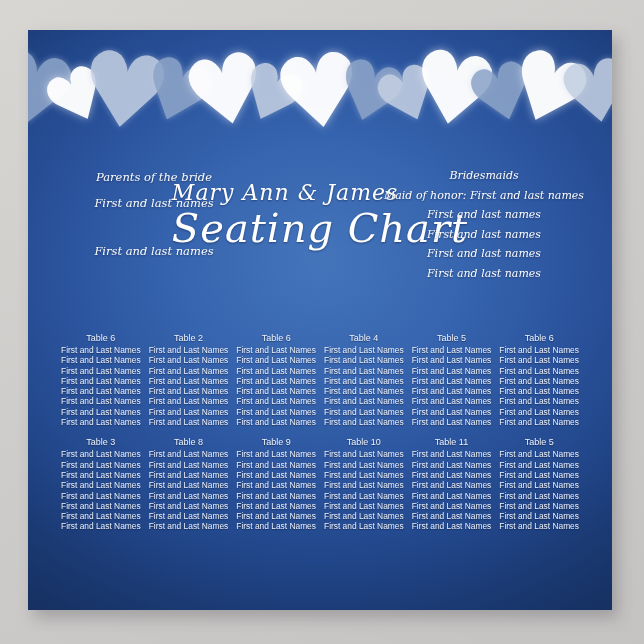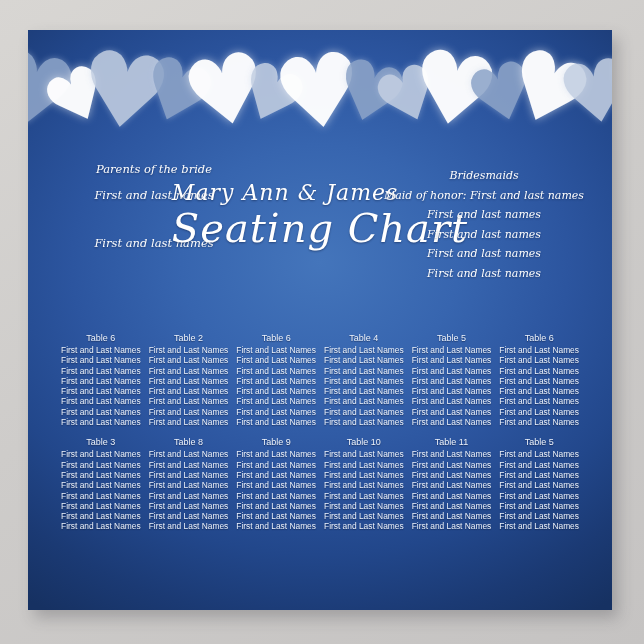--- a/index.html
+++ b/index.html
@@ -24,21 +24,21 @@
   .heart{
     font-family:"DejaVu Sans",sans-serif;line-height:.9;display:inline-block;
     margin:0 -15px;user-select:none;
   }
   
   .script{
     font-family:"DejaVu Serif",serif;font-style:italic;
     text-shadow:0 1px 2px rgba(8,22,56,.45);
   }
   .side-col{position:absolute;text-align:center;}
-  .side-left{left:36px;top:126px;width:180px;font-style:italic;}
+  .side-left{left:36px;top:134px;width:180px;font-style:italic;}
   .side-left .grp{margin-bottom:22px;}
   .side-left .line{font-size:11.5px;line-height:26px;white-space:nowrap;}
   .side-right{right:18px;top:136px;width:220px;}
   .side-right .line{font-size:11px;line-height:19.5px;white-space:nowrap;}
   .title-wrap{position:absolute;left:50%;top:150px;transform:translateX(-50%);
     white-space:nowrap;}
   .couple{font-size:22px;letter-spacing:1px;}
   .main-title{font-size:40px;letter-spacing:1px;}
   
   .tables-grid{

